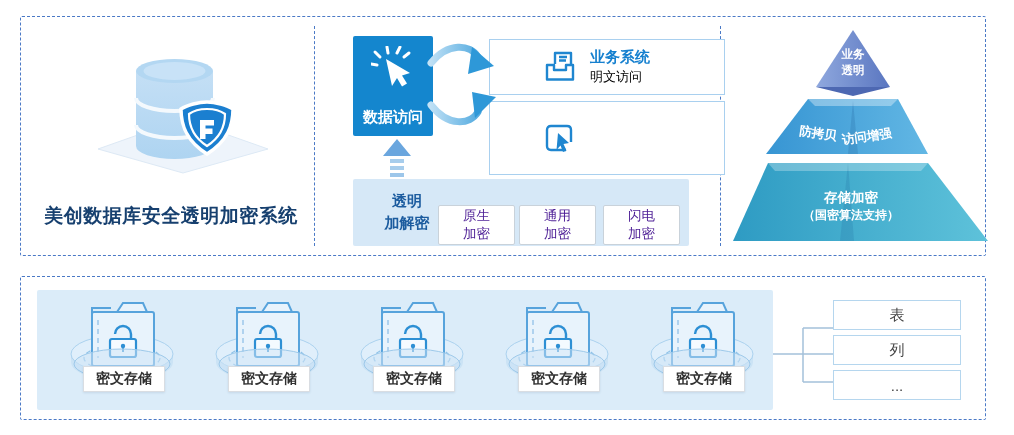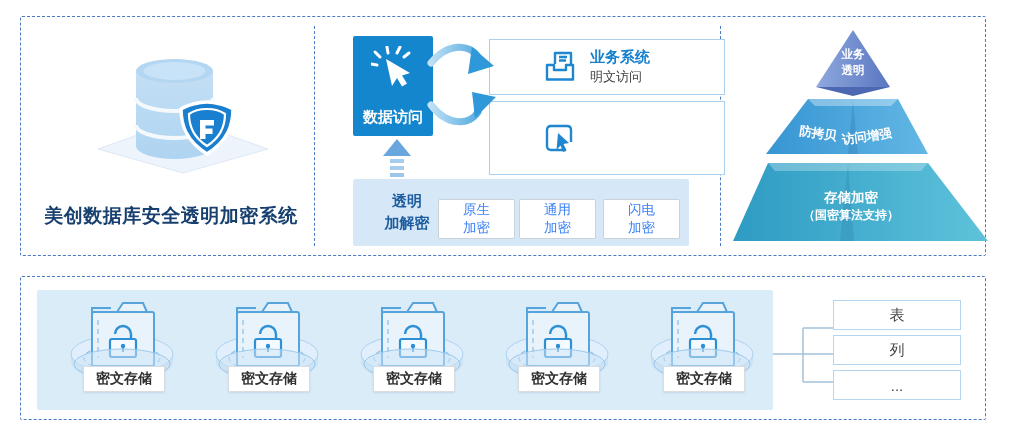--- a/index.html
+++ b/index.html
@@ -20,29 +20,29 @@
   #source-box{left:332px;top:19px;width:80px;height:100px;background:#1486ce;border-radius:2px;}
   #source-icon{position:absolute;left:18px;top:10px;}
   #source-label{position:absolute;left:0;bottom:9px;width:80px;text-align:center;
     color:#fff;font-size:15px;font-weight:600;}
   .target-box{left:468px;width:198px;background:#fff;border:1px solid #a9d0ef;
     display:flex;align-items:center;padding-left:36px;}
   #target-1{top:22px;height:54px;}
   #target-2{top:84px;height:72px;}
   .target-icon{flex:0 0 auto;margin:0 12px 0 16px;}
   .target-title{font-size:15px;font-weight:bold;color:#1680cf;line-height:1.35;}
-  .target-desc{font-size:13px;color:#404040;line-height:1.45;width:112px;word-break:break-all;}
+  .target-desc{font-size:13px;color:#000000;line-height:1.45;width:112px;word-break:break-all;}
   #arrows-svg{left:405px;top:20px;}
   #updown-svg{left:358px;top:120px;}
   #band{left:332px;top:162px;width:336px;height:67px;background:#d6e8f7;border-radius:2px;}
   #band-label{position:absolute;left:6px;top:11px;width:96px;text-align:center;
     font-size:15px;font-weight:bold;color:#1c5c9f;line-height:1.45;}
-  .mode-box{position:absolute;top:20px;width:75px;height:38px;background:#fff;
+  .mode-box{position:absolute;top:26px;width:75px;height:38px;background:#fff;
     border:1px solid #c9d2da;border-radius:2px;display:flex;align-items:center;justify-content:center;
-    text-align:center;font-size:13.5px;color:#3b82f6;line-height:1.3;}
+    text-align:center;font-size:13.5px;color:#4c1d95;line-height:1.3;}
   #mode-1{left:85px;} #mode-2{left:166px;} #mode-3{left:250px;}
   
   #pyramid-svg{left:705px;top:6px;}
   .pyr-label{position:absolute;transform:translate(-50%,-50%);color:#fff;font-weight:bold;
     text-align:center;white-space:pre-line;}
   #pyr-top{left:832px;top:46px;font-size:11.5px;line-height:1.35;}
   #pyr-ml{left:797px;top:117px;font-size:12.5px;transform:translate(-50%,-50%) rotate(8deg);}
   #pyr-mr{left:846px;top:120px;font-size:12.5px;transform:translate(-50%,-50%) rotate(-8deg);}
   #pyr-b1{left:830px;top:181px;font-size:13.5px;}
   #pyr-b2{left:830px;top:198px;font-size:12px;}

